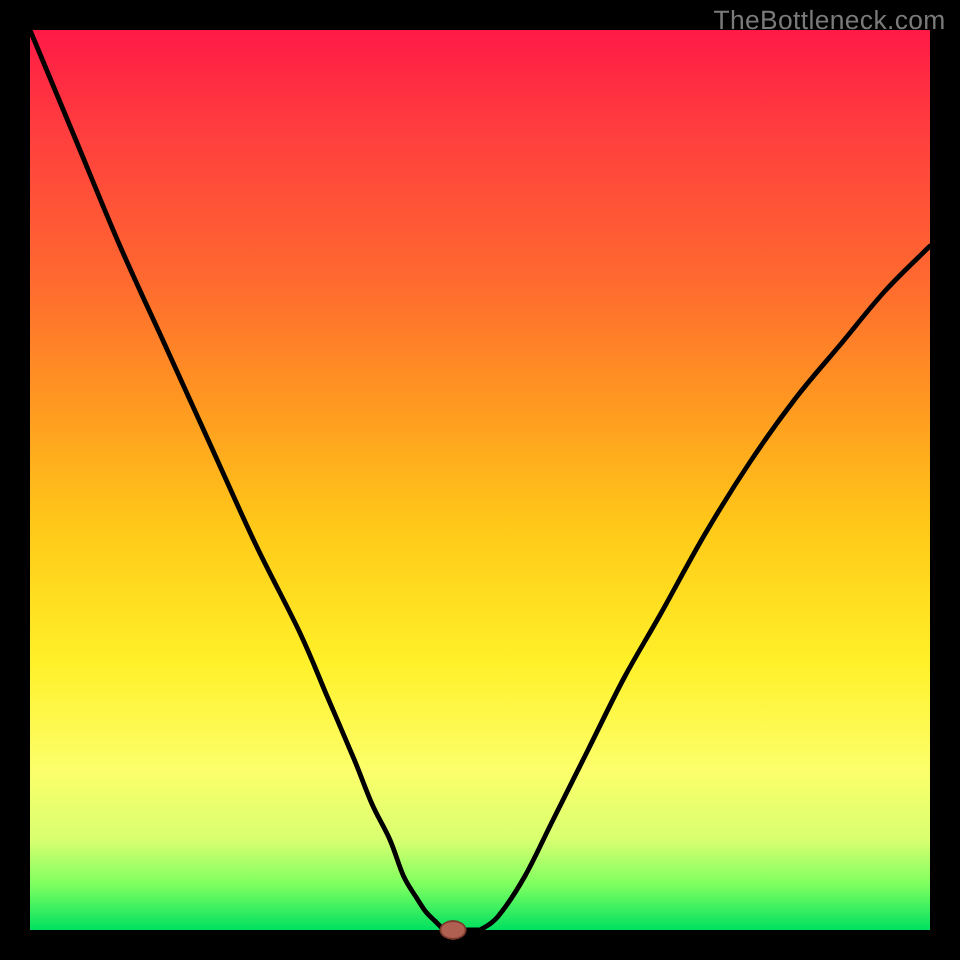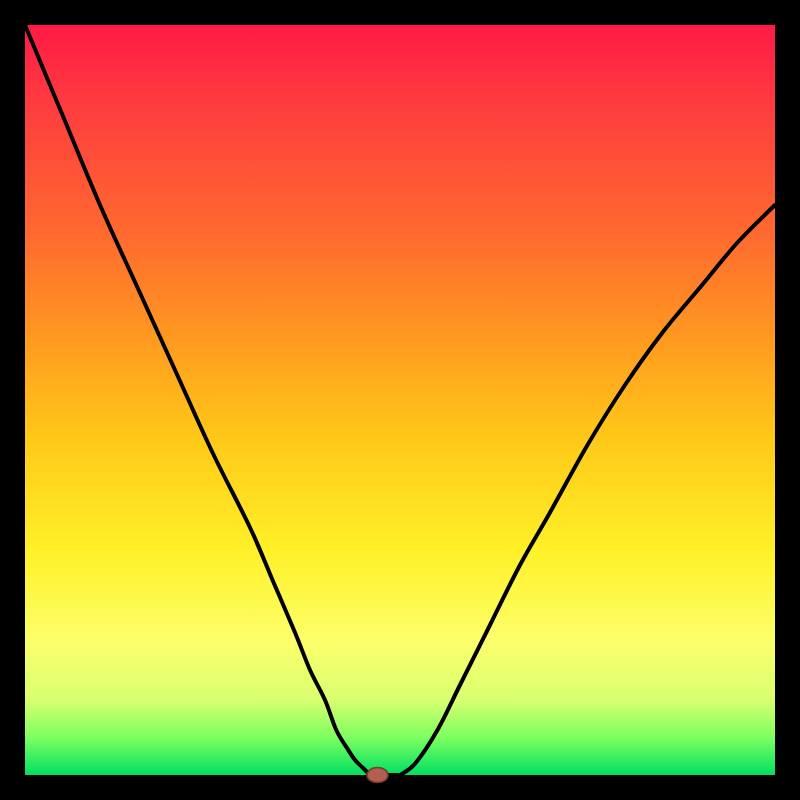--- a/index.html
+++ b/index.html
@@ -62,13 +62,14 @@
 </head>
 <body>
 
 <div class="frame">
   <div class="plot-area">
     <svg class="curve" viewBox="0 0 750 750">
       <path id="curve-path" fill="none" stroke="#000000" stroke-width="4" stroke-linecap="round" stroke-linejoin="round" d="M 0.00 0.00 C 6.25 15.00, 25.00 60.00, 37.50 90.00 C 50.00 120.00, 62.50 151.25, 75.00 180.00 C 87.50 208.75, 100.00 235.00, 112.50 262.50 C 125.00 290.00, 137.50 317.50, 150.00 345.00 C 162.50 372.50, 175.00 401.25, 187.50 427.50 C 200.00 453.75, 215.00 481.25, 225.00 502.50 C 235.00 523.75, 240.00 537.50, 247.50 555.00 C 255.00 572.50, 263.75 592.50, 270.00 607.50 C 276.25 622.50, 280.00 633.75, 285.00 645.00 C 290.00 656.25, 295.63 665.00, 300.00 675.00 C 304.38 685.00, 307.50 696.88, 311.25 705.00 C 315.00 713.13, 319.38 718.75, 322.50 723.75 C 325.63 728.75, 327.50 731.88, 330.00 735.00 C 332.50 738.13, 335.00 740.00, 337.50 742.50 C 340.00 745.00, 343.75 748.75, 345.00 750.00 L 375.00 750.00 C 377.50 748.13, 383.75 746.25, 390.00 738.75 C 396.25 731.25, 405.00 718.13, 412.50 705.00 C 420.00 691.88, 426.25 677.50, 435.00 660.00 C 443.75 642.50, 455.00 620.00, 465.00 600.00 C 475.00 580.00, 485.00 558.75, 495.00 540.00 C 505.00 521.25, 513.75 507.50, 525.00 487.50 C 536.25 467.50, 550.00 441.25, 562.50 420.00 C 575.00 398.75, 587.50 378.75, 600.00 360.00 C 612.50 341.25, 625.00 323.75, 637.50 307.50 C 650.00 291.25, 662.50 277.50, 675.00 262.50 C 687.50 247.50, 700.00 231.25, 712.50 217.50 C 725.00 203.75, 743.75 186.25, 750.00 180.00"></path>
       <ellipse id="marker" fill="#b06050" stroke="#7a3a2e" stroke-width="1.5" cx="352.50" cy="750.00" rx="10.50" ry="7.50"></ellipse>
     </svg>
   </div>
+  <div class="watermark">TheBottleneck.com</div>
 </div>
 
 </body></html>

